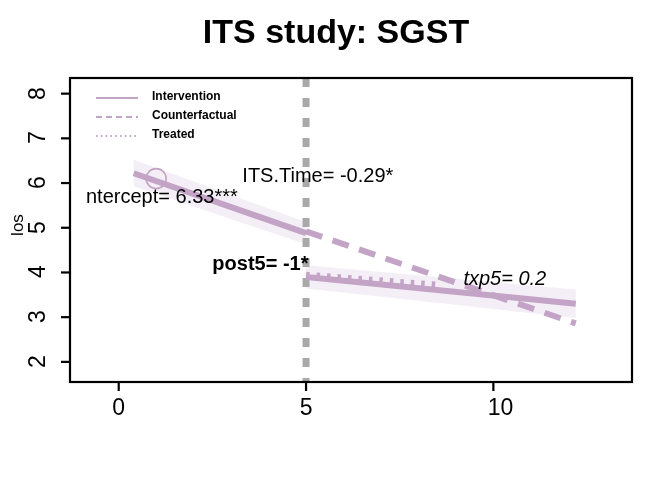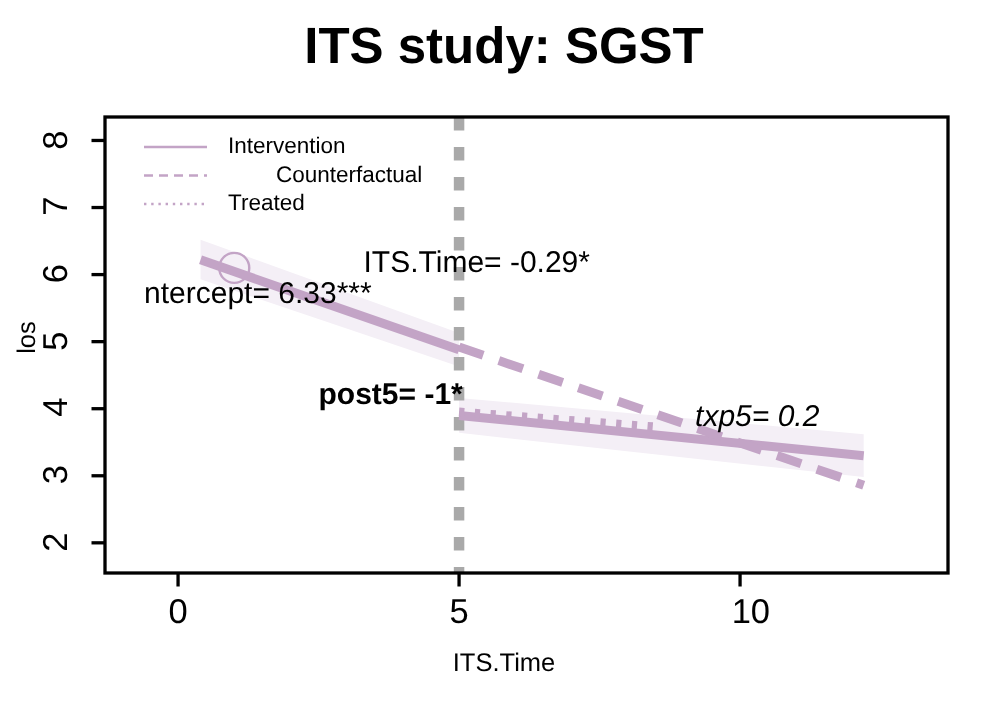--- a/index.html
+++ b/index.html
@@ -71,23 +71,24 @@
     text-align: center;
   }
   .annotation {
     position: absolute;
     font-size: 20px;
     color: #000000;
     white-space: nowrap;
   }
   .legend-label {
     position: absolute;
-    font-size: 15px;
+    font-size: 12px;
     color: #000000;
     white-space: nowrap;
+    font-weight: bold;
   }
   svg { display: block; }
 </style>
 </head>
 <body>
 
 <div id="plot-root">
 
   <div class="chart-title">ITS study: SGST</div>
 
@@ -106,44 +107,43 @@
       <line x1="493.3733333333334" y1="382" x2="493.3733333333334" y2="391" stroke="#000000" stroke-width="2.2"></line>
       <line x1="70" y1="361.88235294117646" x2="61" y2="361.88235294117646" stroke="#000000" stroke-width="2.2"></line>
       <line x1="70" y1="317.1764705882353" x2="61" y2="317.1764705882353" stroke="#000000" stroke-width="2.2"></line>
       <line x1="70" y1="272.4705882352941" x2="61" y2="272.4705882352941" stroke="#000000" stroke-width="2.2"></line>
       <line x1="70" y1="227.76470588235293" x2="61" y2="227.76470588235293" stroke="#000000" stroke-width="2.2"></line>
       <line x1="70" y1="183.05882352941177" x2="61" y2="183.05882352941177" stroke="#000000" stroke-width="2.2"></line>
       <line x1="70" y1="138.35294117647058" x2="61" y2="138.35294117647058" stroke="#000000" stroke-width="2.2"></line>
       <line x1="70" y1="93.64705882352939" x2="61" y2="93.64705882352939" stroke="#000000" stroke-width="2.2"></line>
     </svg>
 
-  <div class="axis-label-x">ITS.Time</div>
   <div class="axis-label-y">los</div>
 
   <div id="tick-labels">
       <div class="tick-label-x" style="left: 98.7067px; top: 394px;">0</div>
       <div class="tick-label-x" style="left: 286.04px; top: 394px;">5</div>
       <div class="tick-label-x" style="left: 473.373px; top: 394px; text-align: right;">10</div>
       <div class="tick-label-y" style="left: 22px; top: 347.882px;">2</div>
       <div class="tick-label-y" style="left: 22px; top: 303.176px;">3</div>
       <div class="tick-label-y" style="left: 22px; top: 258.471px;">4</div>
       <div class="tick-label-y" style="left: 22px; top: 213.765px;">5</div>
       <div class="tick-label-y" style="left: 22px; top: 169.059px;">6</div>
       <div class="tick-label-y" style="left: 22px; top: 124.353px;">7</div>
       <div class="tick-label-y" style="left: 22px; top: 79.6471px;">8</div>
     </div>
   <div id="annotation-layer">
-      <div class="annotation" style="left: 96px; top: 184.576px;">ntercept= 6.33***</div>
+      <div class="annotation" style="left: 86px; top: 184.576px;">ntercept= 6.33***</div>
       <div class="annotation" style="left: 242.347px; top: 164.012px;">ITS.Time= -0.29*</div>
       <div class="annotation" style="left: 212.373px; top: 251.635px; font-weight: bold;">post5= -1*</div>
       <div class="annotation" style="left: 463.4px; top: 266.835px; font-style: italic;">txp5= 0.2</div>
     </div>
   <div id="legend-layer">
       <svg width="200" height="70" style="position: absolute; left: 96px; top: 92px;">
         <line x1="0" y1="6" x2="42" y2="6" stroke="#c3a4c6" stroke-width="1.8"></line>
         <line x1="0" y1="25" x2="42" y2="25" stroke="#c3a4c6" stroke-width="1.8" stroke-dasharray="6,4"></line>
         <line x1="0" y1="44" x2="42" y2="44" stroke="#c3a4c6" stroke-width="1.8" stroke-dasharray="1.6,3.2"></line>
       </svg>
       <div class="legend-label" style="left: 152px; top: 89px;">Intervention</div>
-      <div class="legend-label" style="left: 152px; top: 108px; margin-left: 32px;">Counterfactual</div>
+      <div class="legend-label" style="left: 152px; top: 108px;">Counterfactual</div>
       <div class="legend-label" style="left: 152px; top: 127px;">Treated</div>
     </div>
 </div>
 
 </body></html>

